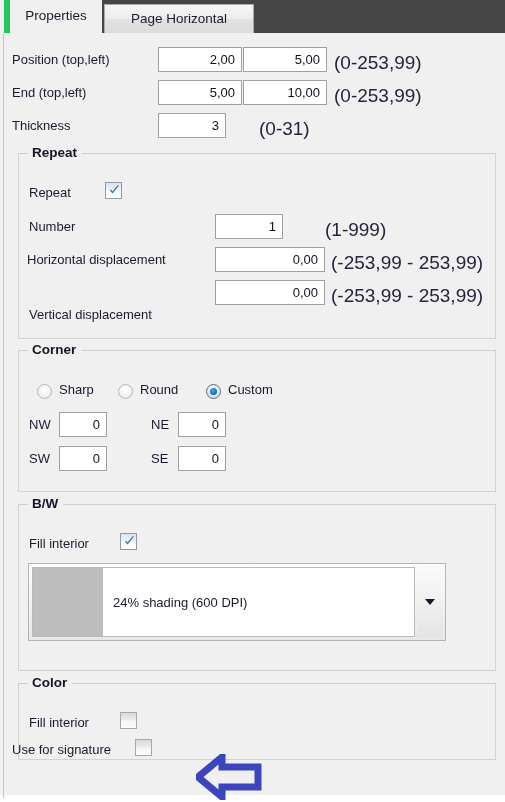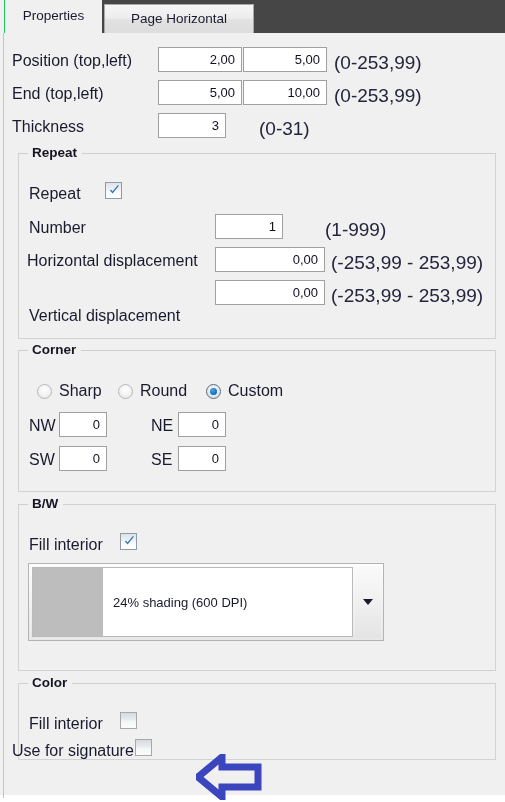--- a/index.html
+++ b/index.html
@@ -31,21 +31,21 @@
     box-sizing:border-box;
     font-size:13.5px;
     color:#1a1a2e;
     line-height:29px;
     text-align:center;
     white-space:nowrap;
   }
   .tab.active{
     left:4px;width:98px;
     background:#f0f0f0;
-    border-left:1px solid #22c55e;
+    border-left:6px solid #22c55e;
     top:0;height:35px;line-height:31px;text-align:center;
   }
   .tab.inactive{
     left:104px;width:150px;
     background:linear-gradient(to bottom,#f6f6f6 0%,#ececec 48%,#e2e2e2 52%,#dcdcdc 100%);
     border:1px solid #a9a9a9;
     border-bottom:none;
     top:4px;height:29px;line-height:27px;
   }
 
@@ -62,21 +62,21 @@
   }
   .bottomstrip .be{
     position:absolute;left:3px;top:0;width:1px;height:3px;background:#c4c4c4;
   }
 
   
   .lbl{
     position:absolute;
     white-space:nowrap;
     color:#1a1a2e;
-    font-size:16px;
+    font-size:13px;
   }
   .hint{
     position:absolute;
     white-space:nowrap;
     color:#24243c;
     font-size:19px;
   }
 
   
   .tfield{
@@ -275,21 +275,21 @@
 
       <div class="lbl" style="left:10px;top:31px;">Fill interior</div>
       <div class="cbox" style="left:101px;top:28px;">
         <span class="tick">
           <svg width="13" height="13" viewBox="0 0 13 13">
             <path d="M2 6.4 L4.6 9.4 L11 1.6 L9.7 1.2 L4.5 7.4 L3 5.4 Z" fill="#2f6fb5"></path>
           </svg>
         </span>
       </div>
 
-      <div class="combo" style="left:9px;top:58px;width:356px;height:78px;padding-left:33px;">
+      <div class="combo" style="left:9px;top:58px;width:418px;height:78px;padding-left:33px;">
         <div class="inner">
           <div class="swatch"></div>
           <div class="ctext">24% shading (600 DPI)</div>
         </div>
         <div class="arrowbtn">
           <span class="caret"></span>
         </div>
       </div>
     </div>
 

